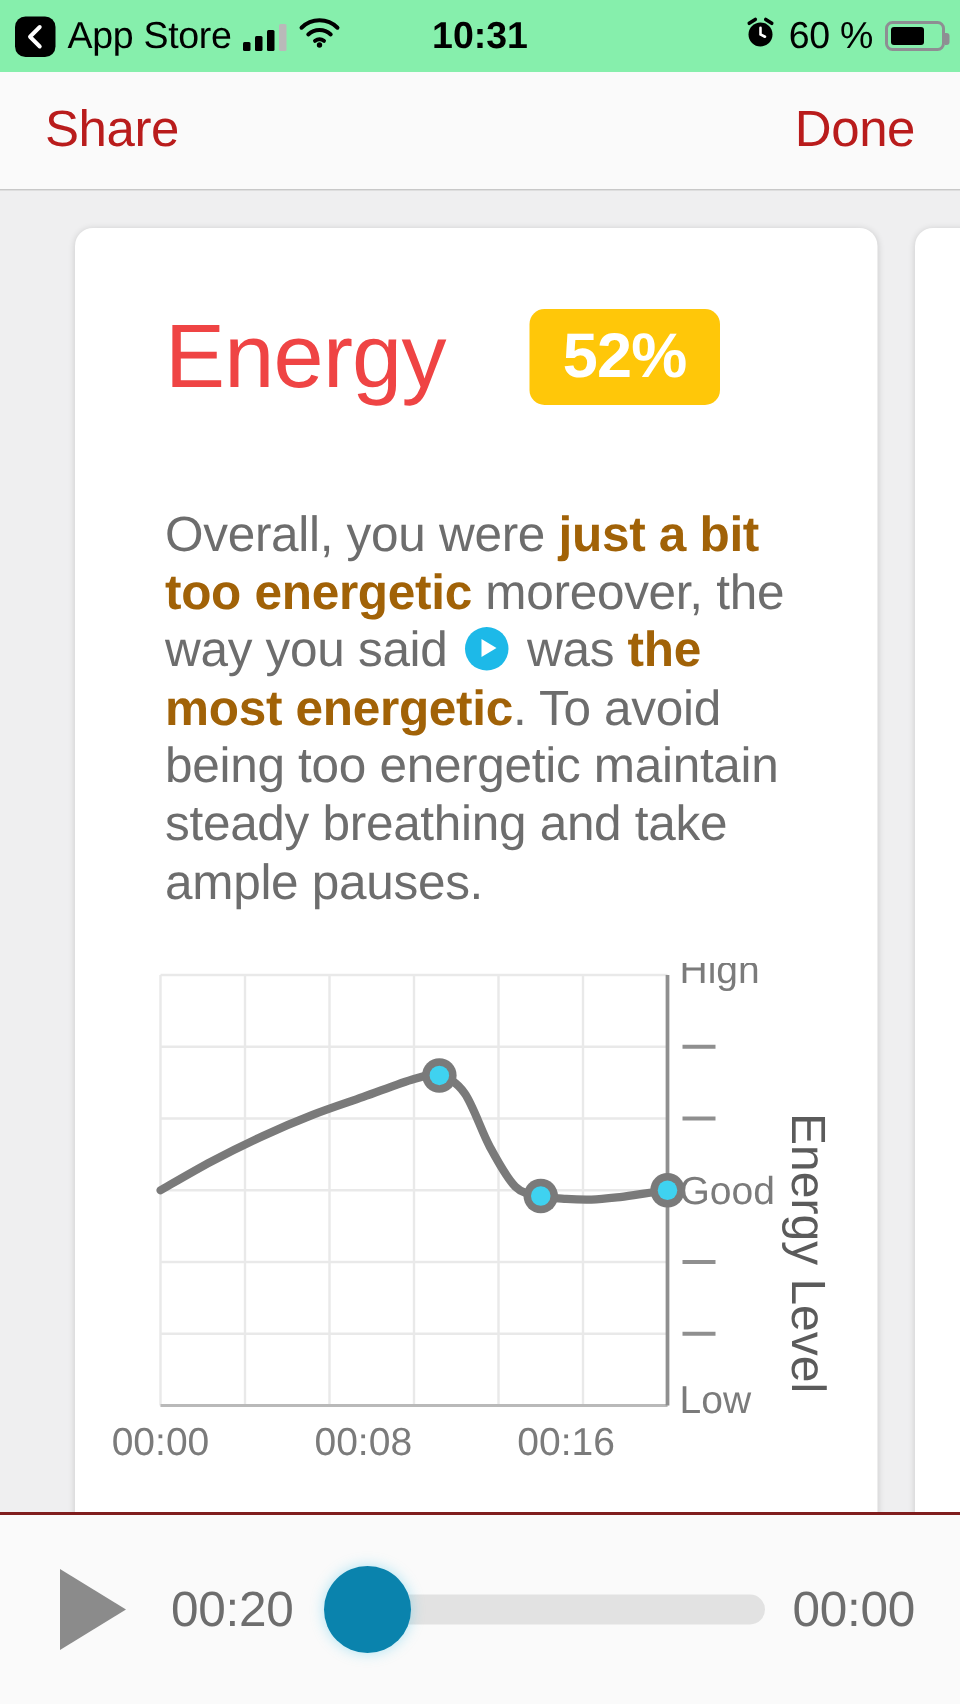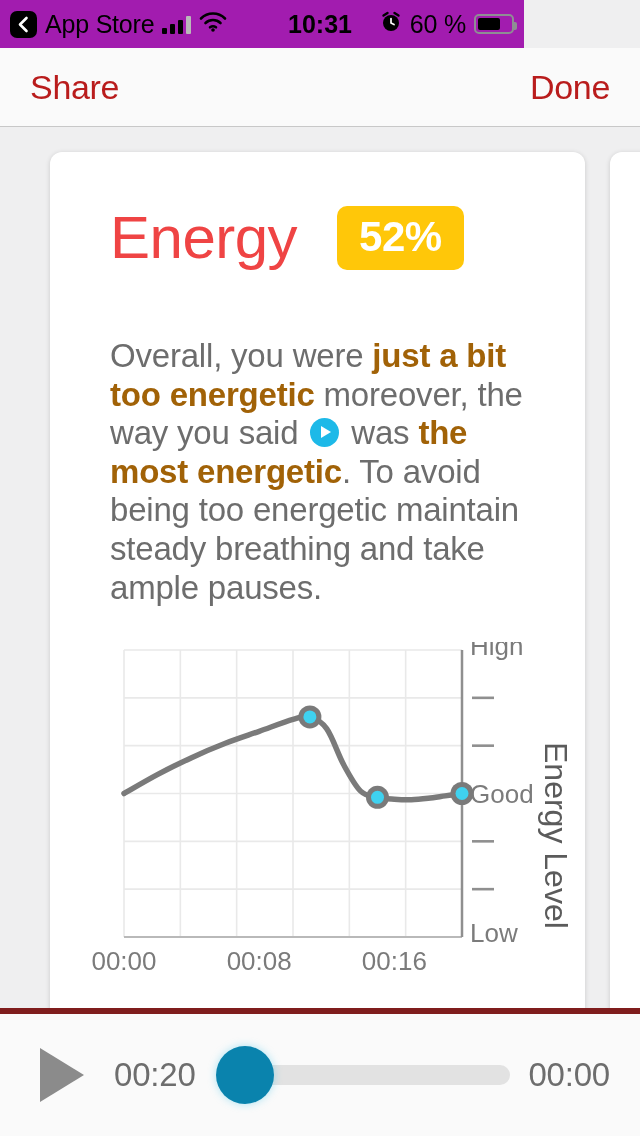--- a/index.html
+++ b/index.html
@@ -12,22 +12,22 @@
   #screen {
     position: relative;
     width: 640px; height: 1136px;
     overflow: hidden;
     background: #efeff0;
   }
 
   
   #status-bar {
     position: absolute; left: 0; top: 0;
-    width: 524px; height: 48px;
-    background: #a21caf;
+    width: 640px; height: 48px;
+    background: #86efac;
     color: #000000;
   }
   .sb-left {
     position: absolute; left: 10px; top: 0; height: 48px;
     display: flex; align-items: center; gap: 8px;
   }
   .sb-center {
     position: absolute; left: 0; top: 0; width: 640px; height: 48px;
     display: flex; align-items: center; justify-content: center;
   }
@@ -100,21 +100,21 @@
     position: absolute; left: 60px; top: 42px;
     width: 420px; height: 88px;
     display: flex; align-items: center;
   }
   #energy-title {
     font-size: 60px; color: #ef4444; font-weight: 400; letter-spacing: -0.5px;
     line-height: 1;
     text-align: right;
   }
   #score-badge {
-    margin-left: 40px;
+    margin-left: 56px;
     background: #ffc709;
     border-radius: 10px;
     padding: 10px 22px 12px 22px;
     color: #ffffff;
     font-size: 42px;
     font-weight: 700;
     letter-spacing: -0.5px;
     line-height: 1;
   }
 
@@ -142,38 +142,38 @@
     content: "";
     position: absolute; left: 11px; top: 8px;
     border-left: 10px solid #ffffff;
     border-top: 6.5px solid transparent;
     border-bottom: 6.5px solid transparent;
   }
 
   
   #chart-wrap {
     position: absolute; left: 0; top: 490px;
-    width: 535px; height: 340px; margin-left: 17px;
+    width: 535px; height: 340px;
   }
   #chart-svg { display: block; }
   .y-axis-title {
     position: absolute;
     left: 470px; top: 100px;
     font-size: 32px; color: #5b5b5b;
     writing-mode: vertical-rl;
     letter-spacing: 0px;
     white-space: nowrap;
   }
 
   
   #player-bar {
     position: absolute; left: 0; bottom: 0;
     width: 640px; height: 128px;
     background: #fafafa;
-    border-top: 6px solid #7f1d1d;
+    border-top: 2px solid #7f1d1d;
     box-sizing: border-box;
     display: flex; align-items: center;
   }
   #play-button {
     margin-left: 40px;
     width: 0; height: 0;
     border-left: 44px solid #8b8b8b;
     border-top: 27px solid transparent;
     border-bottom: 27px solid transparent;
     cursor: pointer;

